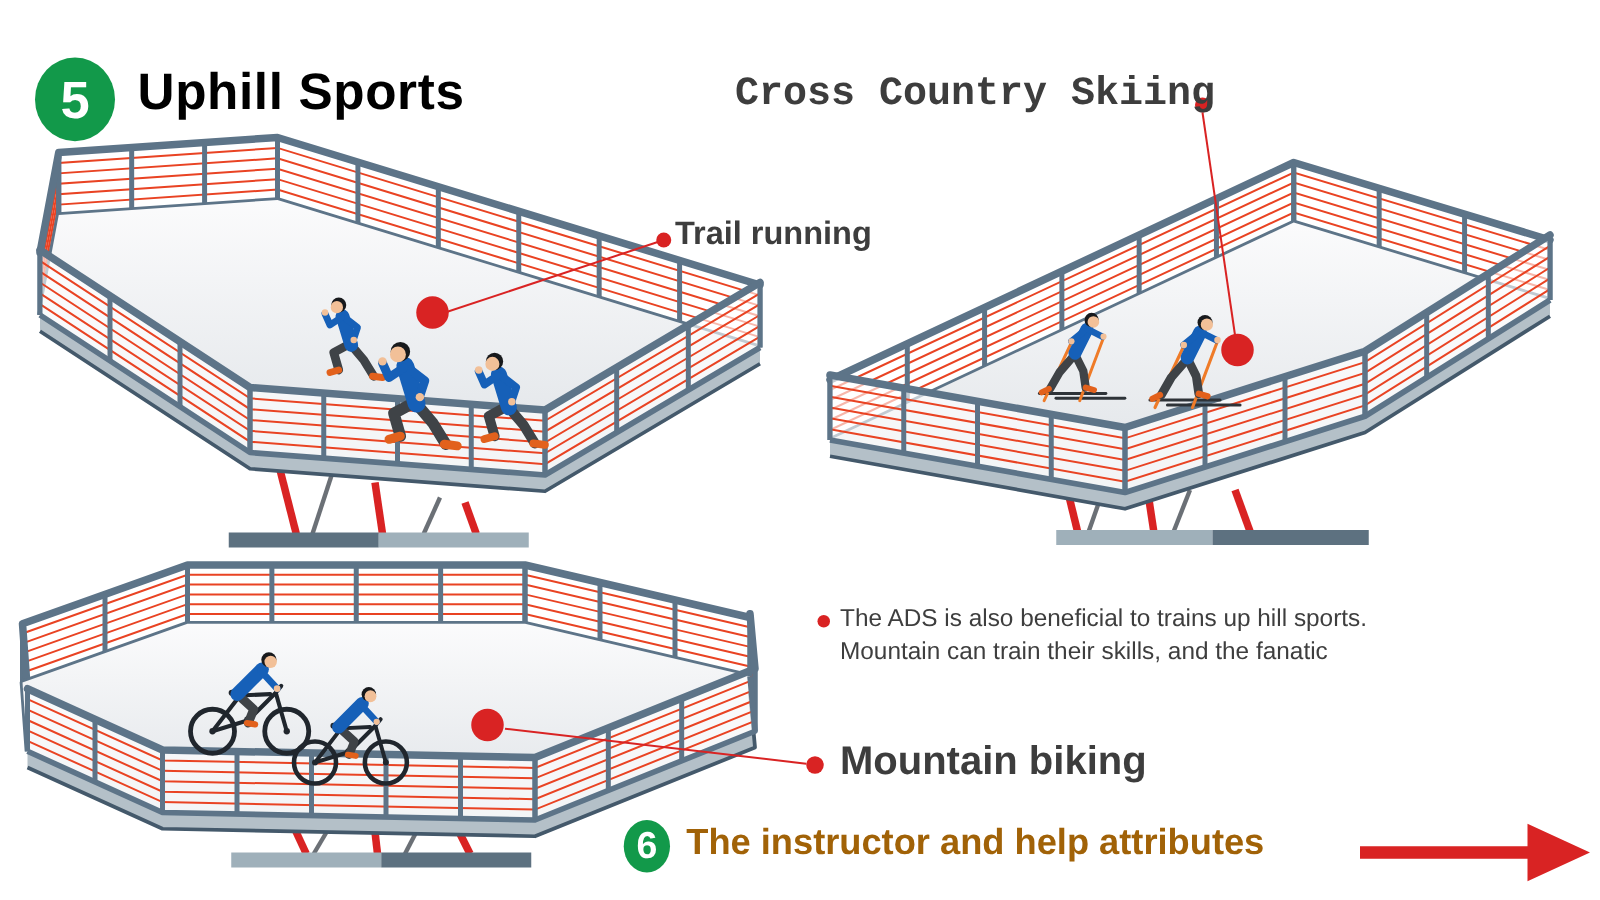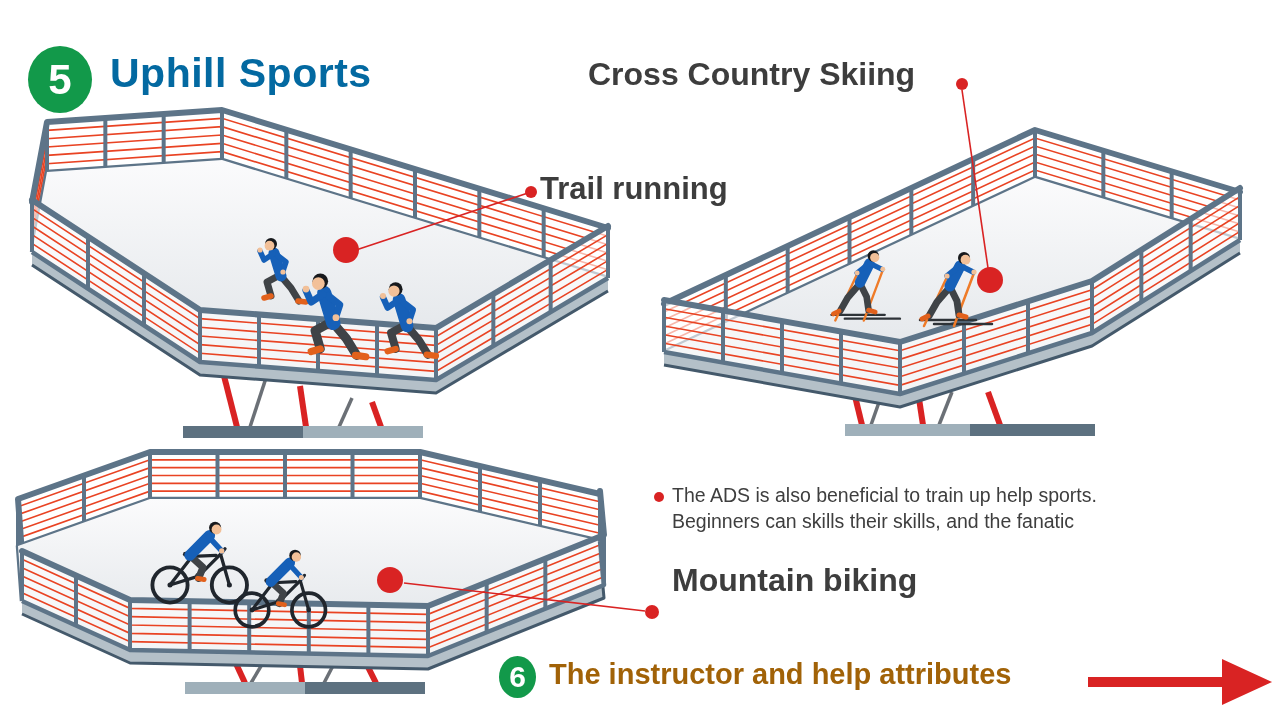--- a/index.html
+++ b/index.html
@@ -6,25 +6,25 @@
   body{width:1280px;height:720px;position:relative;overflow:hidden;
        font-family:"Liberation Sans",sans-serif;}
   .stage{position:absolute;left:0;top:0;width:1280px;height:720px;}
   #illustration{position:absolute;left:0;top:0;}
   .overlay{position:absolute;left:0;top:0;width:1280px;height:720px;pointer-events:none;}
   .badge{position:absolute;background:#12994a;color:#fff;border-radius:50%;
          display:flex;align-items:center;justify-content:center;font-weight:bold;}
   .badge-5{left:28px;top:46px;width:64px;height:67px;font-size:42px;}
   .badge-6{left:499px;top:656px;width:37px;height:42px;font-size:30px;}
   .page-title{position:absolute;left:110px;top:50px;font-size:41px;font-weight:bold;
-              color:#0369a1;letter-spacing:.5px;white-space:nowrap;}
+              color:#000000;letter-spacing:.5px;white-space:nowrap;}
   .callout{position:absolute;font-weight:bold;color:#3d3d3d;white-space:nowrap;}
-  .cross-label{left:588px;top:56px;font-size:32px;}
-  .trail-label{left:540px;top:171px;font-size:31px;}
-  .biking-label{left:672px;top:562px;font-size:32px;}
+  .cross-label{left:588px;top:56px;font-size:32px;font-family:Liberation Mono, monospace;}
+  .trail-label{left:540px;top:171px;font-size:26px;}
+  .biking-label{left:672px;top:590px;font-size:32px;}
   .note{position:absolute;left:672px;top:482px;width:450px;font-size:19.5px;
         line-height:26px;color:#3e3e3e;}
   .footer-text{position:absolute;left:549px;top:658px;font-size:29px;font-weight:bold;
                color:#a16207;white-space:nowrap;}
 </style>
 </head>
 <body>
 
 <div class="stage">
 
@@ -342,20 +342,20 @@
 
   <div class="overlay">
     <div class="badge badge-5" style="background: rgb(18, 153, 74);">5</div>
     <div class="page-title">Uphill Sports</div>
 
     <div class="callout cross-label">Cross Country Skiing</div>
     <div class="callout trail-label">Trail running</div>
     <div class="callout biking-label">Mountain biking</div>
 
     <div class="note">
-      <div>The ADS is also beneficial to train up help sports.</div>
-      <div>Beginners can skills their skills, and the fanatic</div>
+      <div>The ADS is also beneficial to trains up hill sports.</div>
+      <div>Mountain can train their skills, and the fanatic</div>
     </div>
 
     <div class="badge badge-6" style="background: rgb(18, 153, 74);">6</div>
     <div class="footer-text">The instructor and help attributes</div>
   </div>
 </div>
 
 </body></html>

